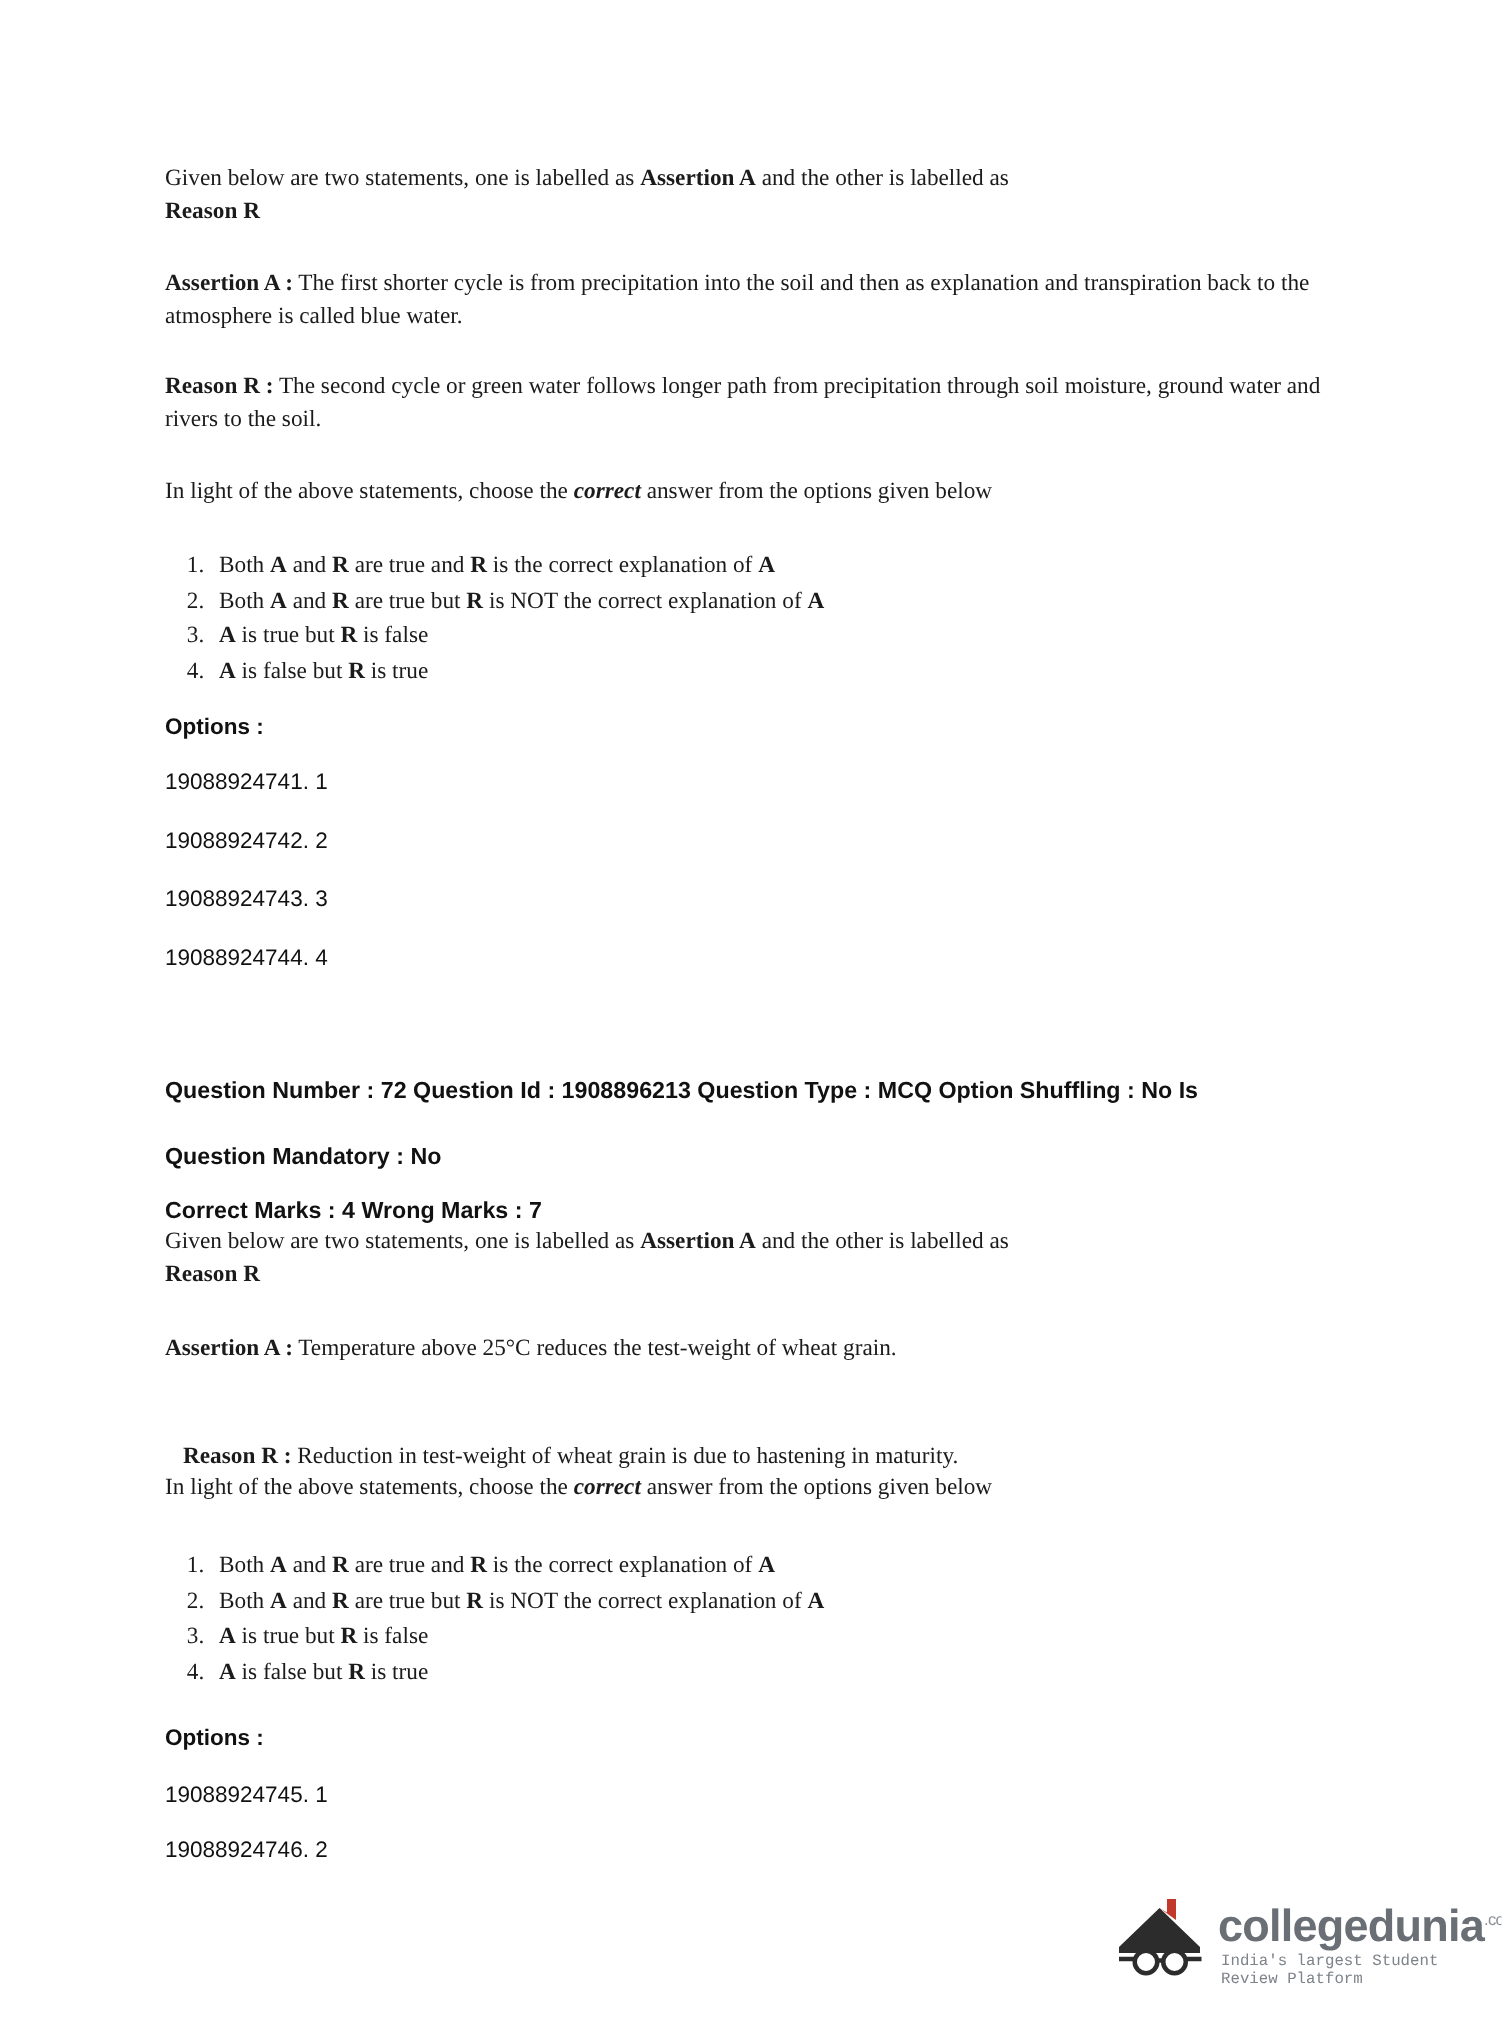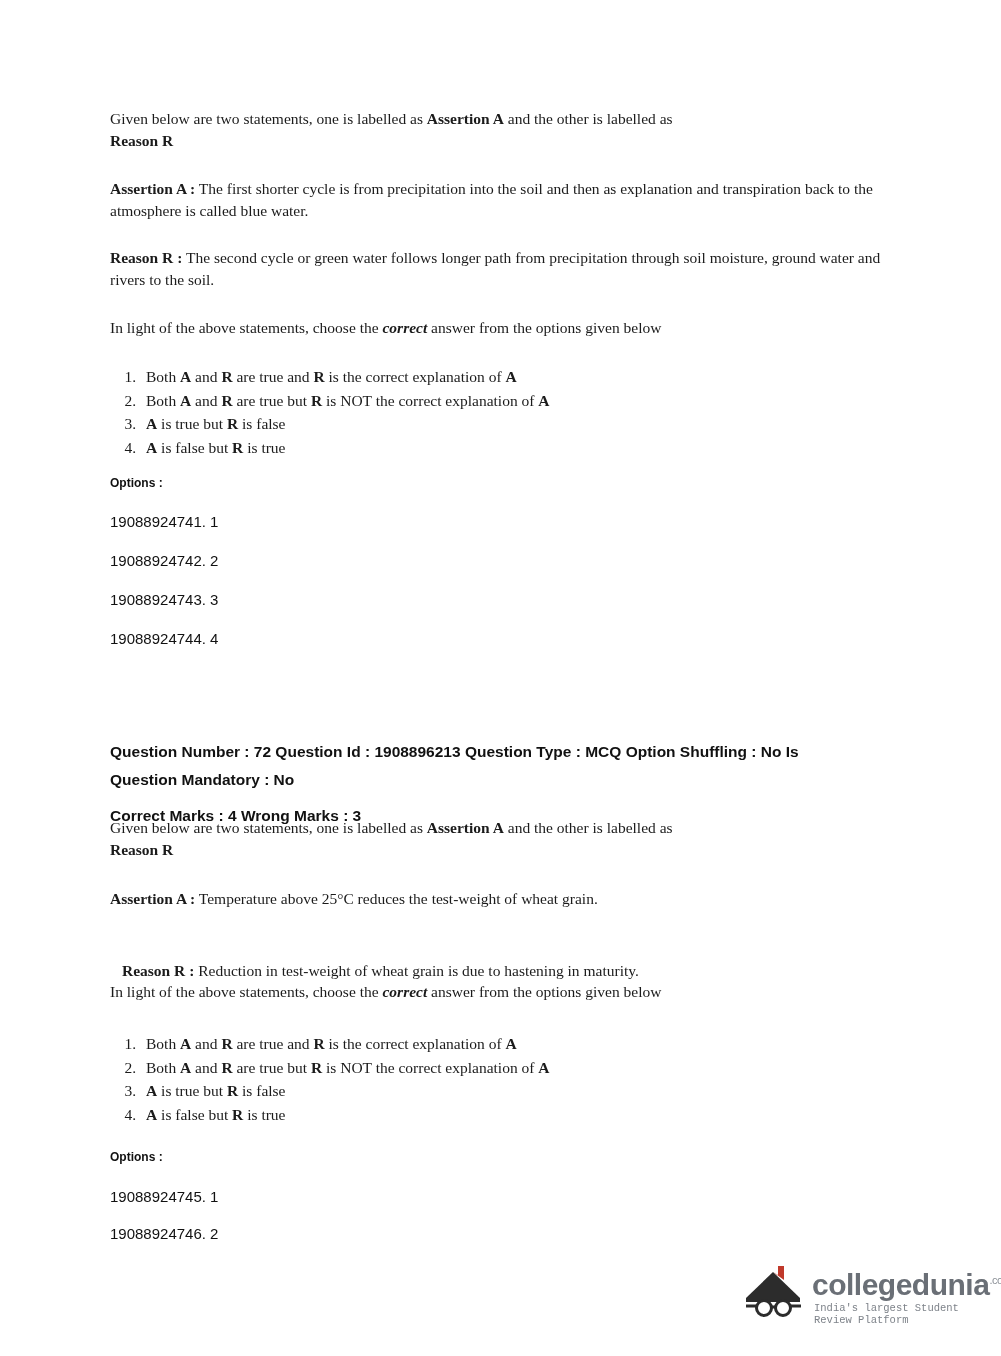--- a/index.html
+++ b/index.html
@@ -48,21 +48,21 @@
     padding-left: 6px;
     font-family: "Liberation Serif", serif;
     font-size: 15.5px;
     color: #1b1b1b;
     line-height: 1.4;
   }
 
   .label-bold {
     font-family: "Liberation Sans", sans-serif;
     font-weight: bold;
-    font-size: 12px;
+    font-size: 15px;
     color: #111;
   }
   .opt-line {
     font-family: "Liberation Sans", sans-serif;
     font-size: 15px;
     color: #111;
     margin: 0;
   }
   .meta-line {
     font-family: "Liberation Sans", sans-serif;
@@ -159,24 +159,24 @@
   <div class="block" style="top:552px;">
     <p class="opt-line">19088924742. 2</p>
   </div>
   <div class="block" style="top:591px;">
     <p class="opt-line">19088924743. 3</p>
   </div>
   <div class="block" style="top:630px;">
     <p class="opt-line">19088924744. 4</p>
   </div>
 
-  <div class="block" style="top:740px;">
+  <div class="block" style="top:716px;">
     <div class="meta-line">Question Number : 72 Question Id : 1908896213 Question Type : MCQ Option Shuffling : No Is</div>
-    <div class="meta-line" style="margin-top:4px;">Question Mandatory : No</div>
-    <div class="meta-line" style="margin-top:12px;">Correct Marks : 4 Wrong Marks : 3</div>
+    <div class="meta-line" style="margin-top:20px;">Question Mandatory : No</div>
+    <div class="meta-line" style="margin-top:12px;">Correct Marks : 4 Wrong Marks : 7</div>
   </div>
 
   <div class="block serif" style="top:817px;">
     <p class="para">
       <span>Given below are two statements, one is labelled as </span><b>Assertion A</b><span> and the other is labelled as</span><br>
       <b>Reason R</b>
     </p>
   </div>
 
   <div class="block serif" style="top:888px;">

